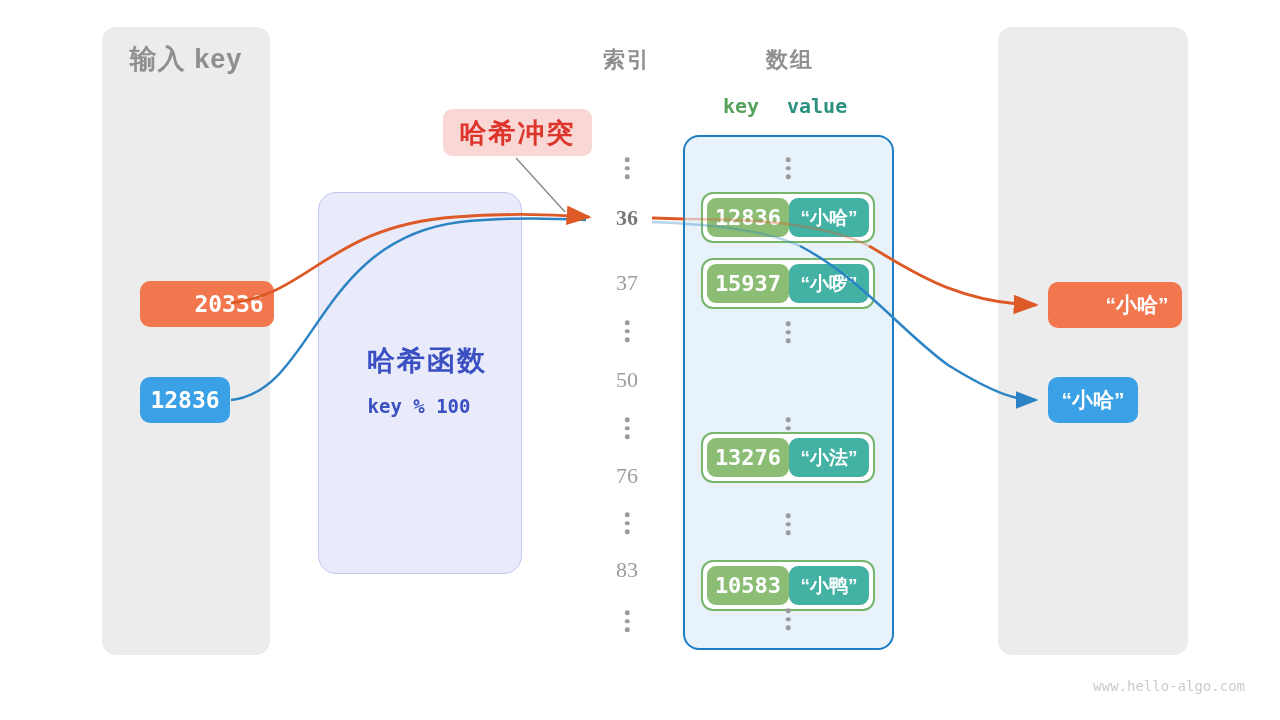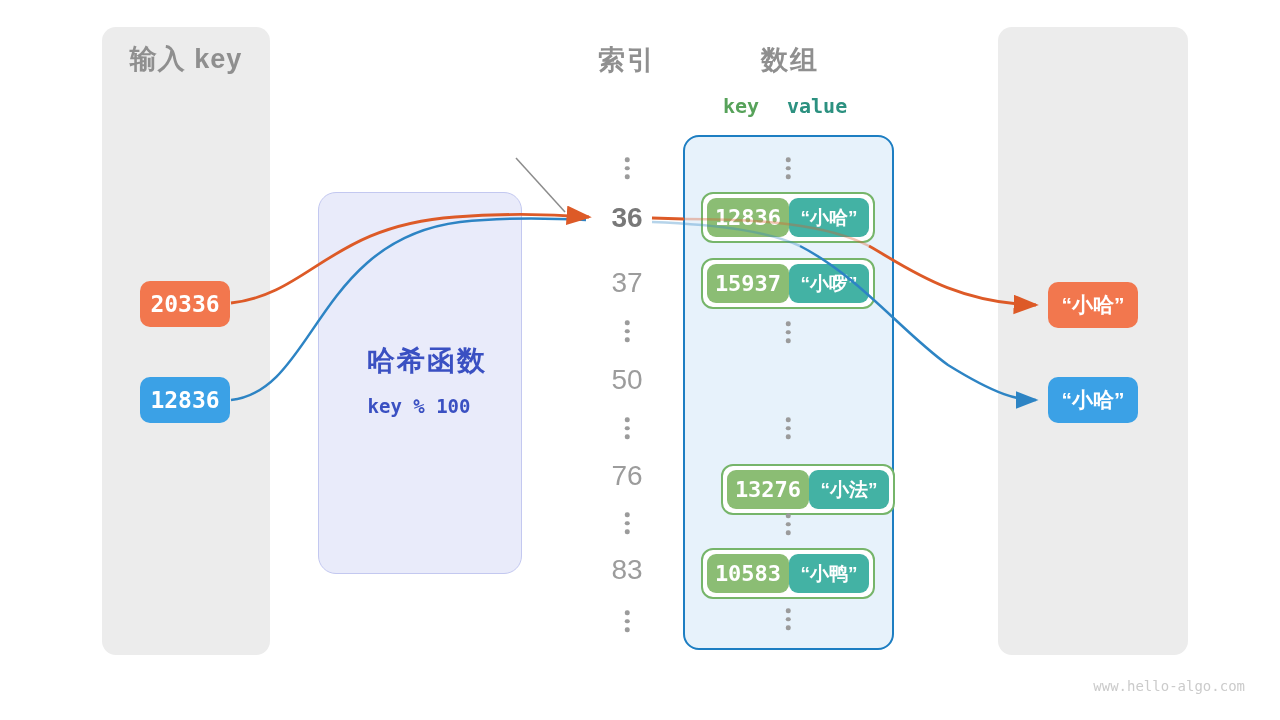--- a/index.html
+++ b/index.html
@@ -29,21 +29,21 @@
   .vbox {
     width: 90px; height: 46px;
     border-radius: 10px;
     color: #ffffff;
     font-family: "DejaVu Sans Mono", monospace;
     font-weight: bold; font-size: 23px;
     display:flex; align-items:center; justify-content:center;
     white-space: nowrap;
   }
   .vbox.cjk { font-family: "Liberation Sans", sans-serif; font-size: 21px; }
-  .bg-orange { background: var(--orange); }
+  .bg-orange { background: var(--orange); padding-left: 44px; }
   .bg-blue   { background: var(--blue); }
 
   
   .hashbox {
     background: var(--hash_bg);
     border: 1.5px solid var(--hash_border);
     border-radius: 18px;
   }
   .hash-title {
     font-size: 28px; font-weight: bold;
@@ -62,35 +62,35 @@
     border-radius: 9px;
   }
   .collision span {
     font-size: 27px; font-weight: bold;
     color: var(--label_text);
     letter-spacing: 2px;
   }
 
   
   .col-header {
-    font-size: 27px; font-weight: bold;
+    font-size: 22px; font-weight: bold;
     color: var(--header_gray);
     letter-spacing: 2px;
     white-space: nowrap;
   }
   .kv-header {
     font-family: "DejaVu Sans Mono", monospace;
     font-size: 20px; font-weight: bold;
     white-space: nowrap;
   }
 
   
   .idx {
-    font-family: Liberation Sans, sans-serif;
-    font-size: 28px; color: var(--index_gray);
+    font-family: Liberation Serif, serif;
+    font-size: 22px; color: var(--index_gray);
     transform: translate(-50%, -50%);
   }
   .idx.hot { font-weight: bold; color: var(--index_bold); }
 
   
   .vdots { transform: translate(-50%, -50%); display:flex; flex-direction:column; gap:4px; align-items:center; }
   .vdots i { width:4.5px; height:4.5px; border-radius:50%; background: var(--dot_gray); }
 
   
   .arraybox {
@@ -146,20 +146,23 @@
   <div class="vbox bg-blue abs" style="left:140px; top:377px;">12836</div>
 
   <div class="hashbox abs" style="left:318px; top:192px; width:202px; height:380px;"></div>
   <div class="abs center" style="left:318px; top:344px; width:202px; height:34px;padding-left:8px;">
     <span class="hash-title">哈希函数</span>
   </div>
   <div class="abs center" style="left:318px; top:392px; width:202px; height:28px;">
     <span class="hash-formula">key % 100</span>
   </div>
 
+  <div class="collision abs center" style="left:443px; top:109px; width:149px; height:47px;">
+    <span>哈希冲突</span>
+  </div>
 
   <div class="abs center" style="left:577px; top:44px; width:100px; height:32px;">
     <span class="col-header">索引</span>
   </div>
   <div class="abs center" style="left:740px; top:44px; width:100px; height:32px;">
     <span class="col-header">数组</span>
   </div>
   <div class="abs center" style="left:1013px; top:44px; width:160px; height:32px;">
     <span class="panel-title">输出 value</span>
   </div>
@@ -215,30 +218,30 @@
   <div class="vdots abs" style="left:788px; top:332px;">
       <i></i>
       <i></i>
       <i></i>
     </div>
   <div class="vdots abs" style="left:788px; top:428px;">
       <i></i>
       <i></i>
       <i></i>
     </div>
-  <div class="pair" style="top:464px;margin-left:20px;">
+  <div class="pair" style="top:432px;">
     <div class="kbox">13276</div>
     <div class="vvbox">“小法”</div>
   </div>
   <div class="vdots abs" style="left:788px; top:524px;">
       <i></i>
       <i></i>
       <i></i>
     </div>
-  <div class="pair" style="top:548px;justify-content:space-between;">
+  <div class="pair" style="top:560px;justify-content:space-between;">
     <div class="kbox">10583</div>
     <div class="vvbox">“小鸭”</div>
   </div>
   <div class="vdots abs" style="left:788px; top:619px;">
       <i></i>
       <i></i>
       <i></i>
     </div>
 
   <div class="panel abs" style="left:998px; top:27px; width:190px; height:628px;"></div>

